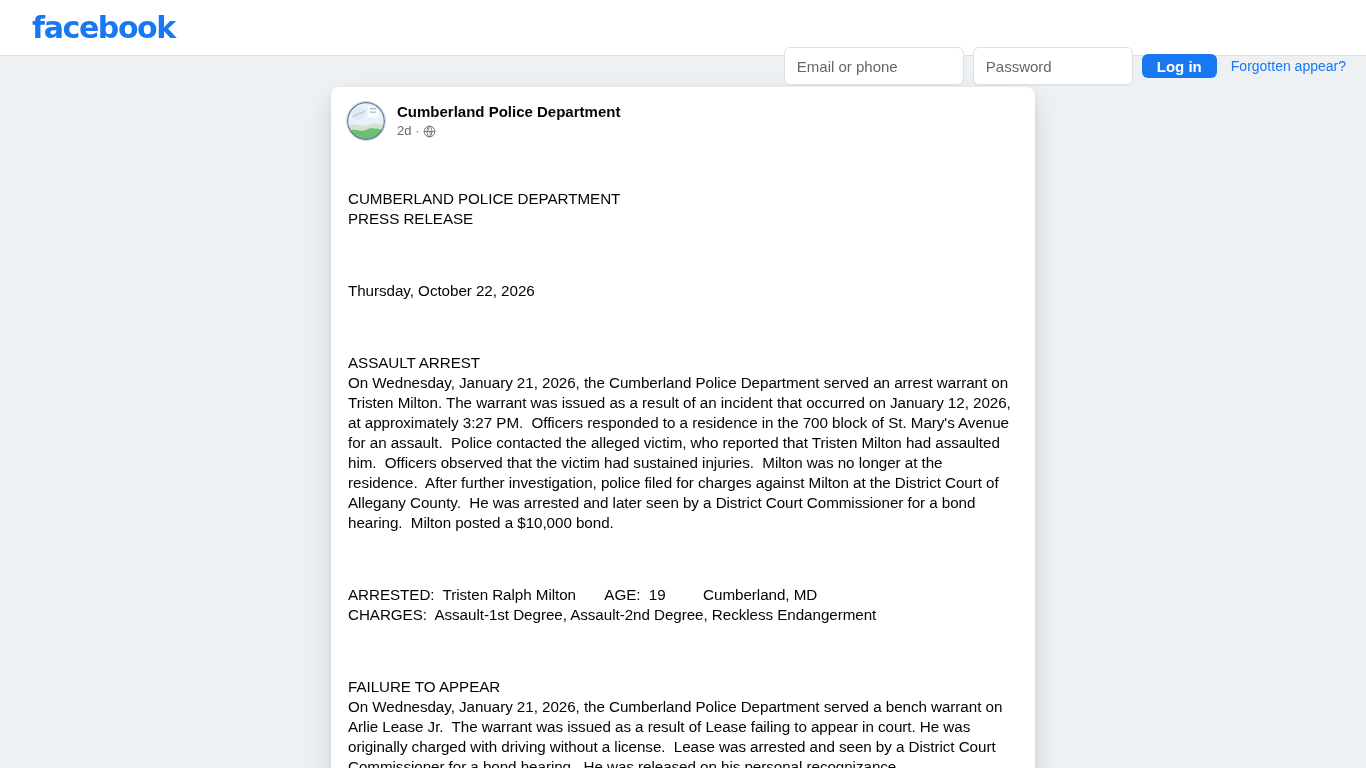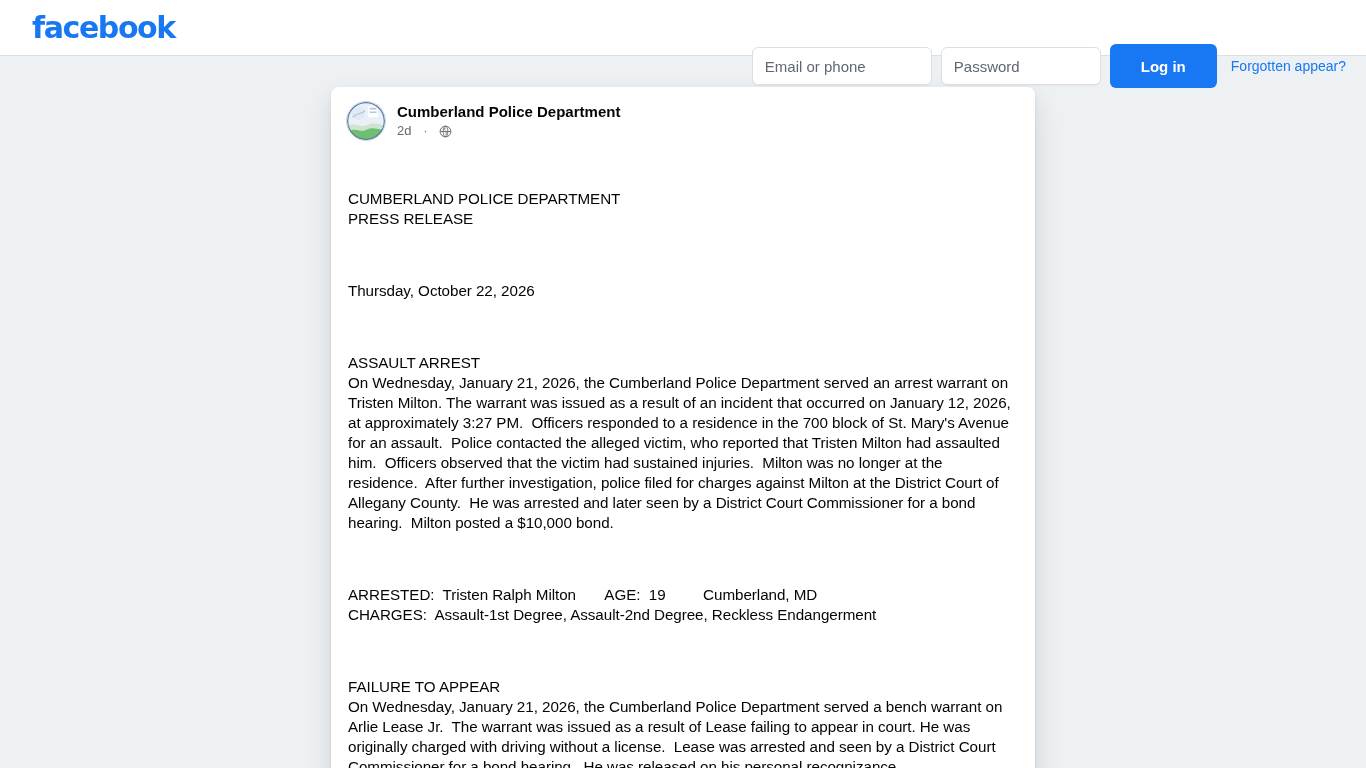--- a/index.html
+++ b/index.html
@@ -56,23 +56,23 @@
     font-size: 15px;
     color: #1c1e21;
     font-family: "Liberation Sans", sans-serif;
     outline: none;
     box-shadow: 0 1px 1px rgba(0,0,0,0.04);
   }
   .login-input::placeholder { color: #606770; opacity: 1; }
   #email-field { width: 180px; }
   #password-field { width: 160px; }
   .login-button {
-    height: 44px;
+    height: 24px;
     min-width: 68px;
-    padding: 0 31px;
+    padding: 0 15px;
     background: #1877f2;
     color: #ffffff;
     border: none;
     border-radius: 6px;
     font-size: 15px;
     font-weight: bold;
     font-family: "Liberation Sans", sans-serif;
     cursor: pointer;
   }
   .forgot-link {
@@ -165,21 +165,21 @@
   .page-name {
     font-size: 15px;
     font-weight: bold;
     color: #050505;
     line-height: 19px;
     cursor: pointer;
   }
   .post-sub {
     display: flex;
     align-items: center;
-    gap: 12px;
+    gap: 4px;
     margin-top: 2px;
     font-size: 13px;
     color: #65676b;
     line-height: 16px;
   }
   .post-sub .timestamp { cursor: pointer; }
   .dot-sep { color: #65676b; font-size: 12px; }
   .globe-icon { display: inline-flex; align-items: center; }
 
   .post-text {

